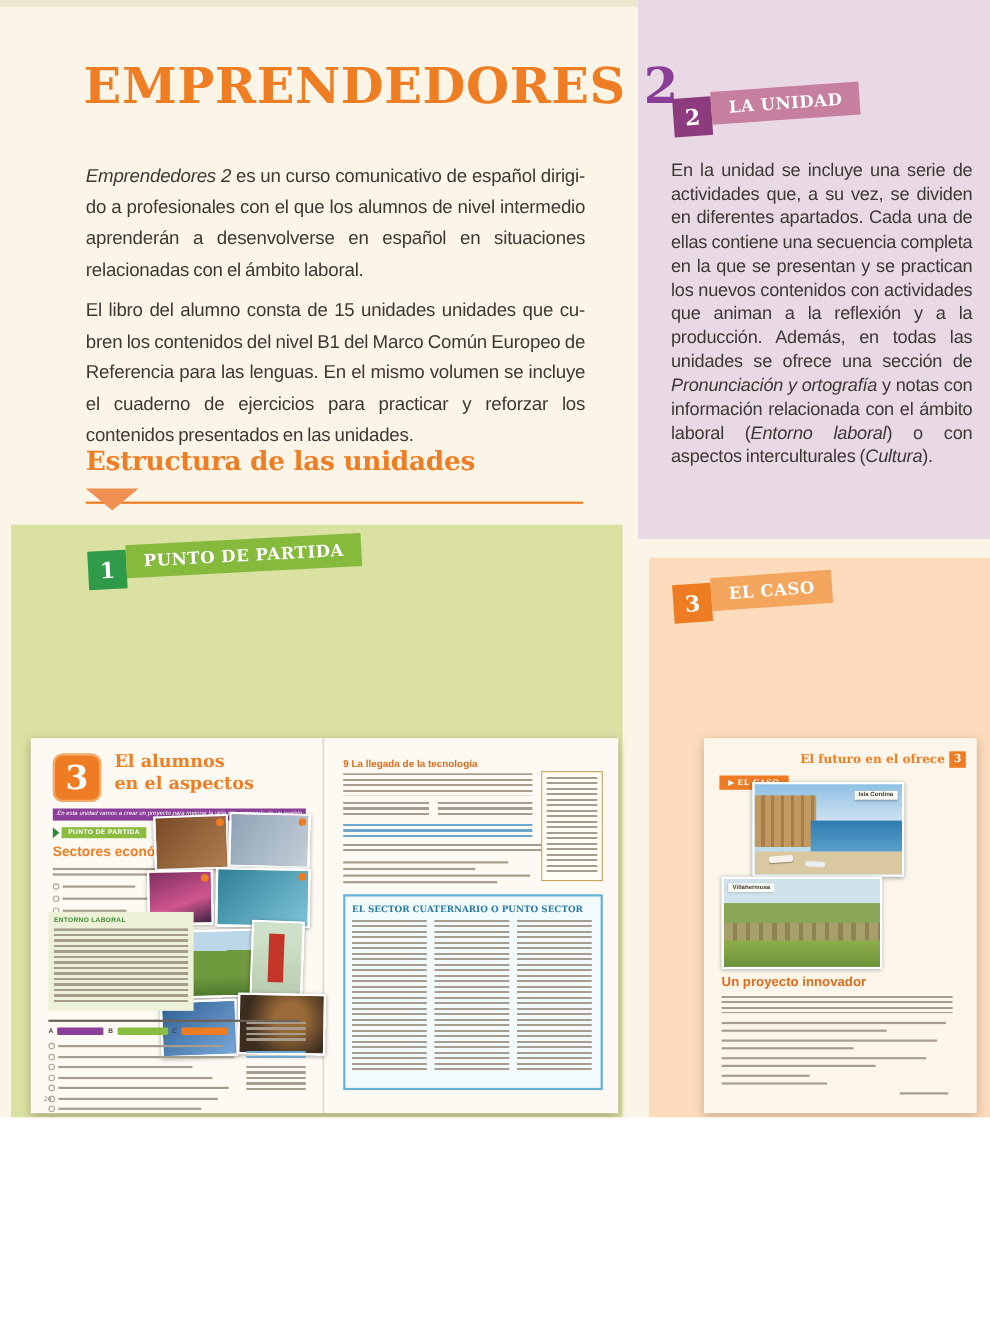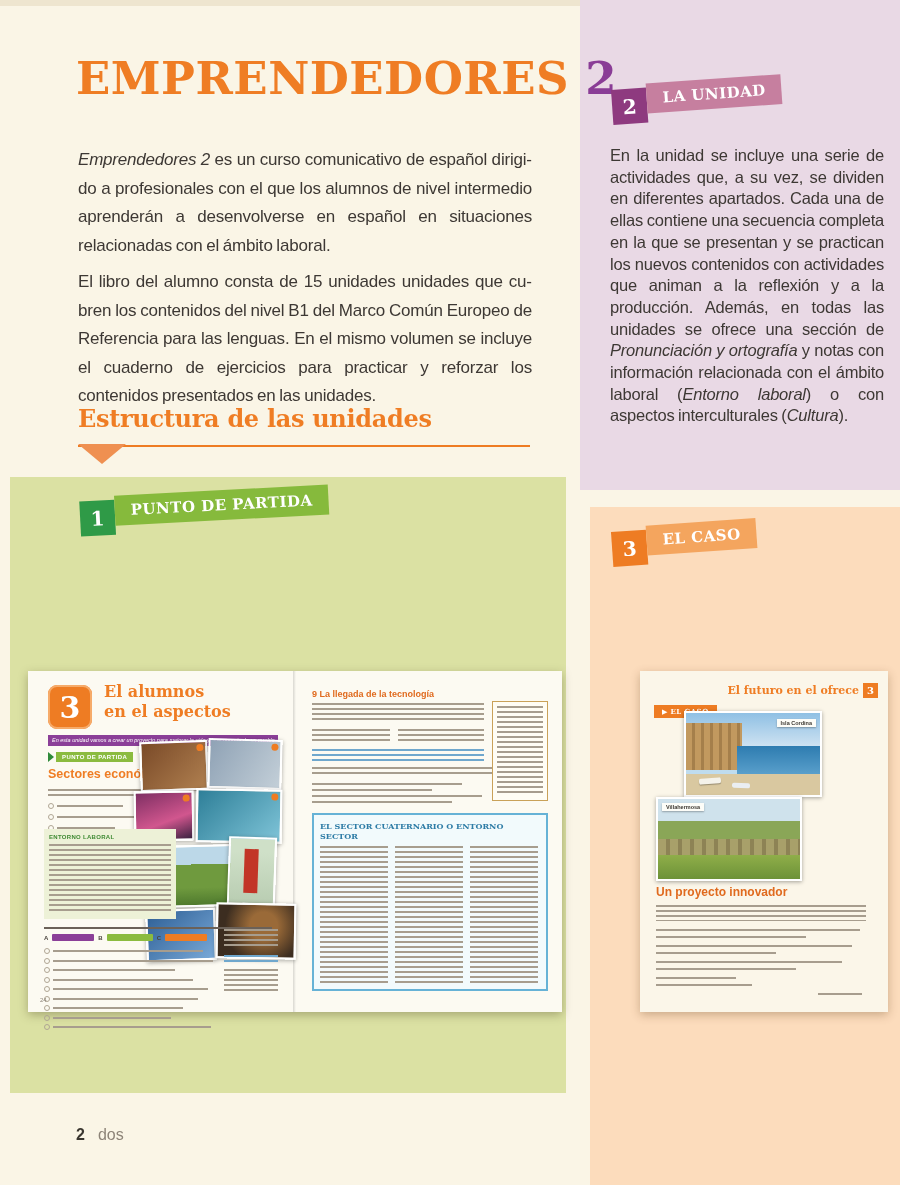--- a/index.html
+++ b/index.html
@@ -1,35 +1,35 @@
 <!DOCTYPE html>
 <html><head>
 <meta charset="utf-8">
 <style>
   html,body{margin:0;padding:0;background:#ffffff;}
-  #canvas{position:relative;width:900px;height:1200px;background:#faf5e6;overflow:hidden;
+  #canvas{position:relative;width:900px;height:1016px;background:#faf5e6;overflow:hidden;
           font-family:"Liberation Sans",sans-serif;text-decoration:underline;}
   .abs{position:absolute;}
 
   
   .top-strip{left:0;top:0;width:580px;height:6px;background:#eee5cf;}
   .pink-panel{left:580px;top:0;width:320px;height:490px;background:#e9d9e5;}
   .green-panel{left:10px;top:477px;width:556px;height:616px;background:#dbe1a3;}
   .peach-panel{left:590px;top:507px;width:310px;height:678px;background:#fcdcbc;}
   .bottom-white{left:0;top:1185px;width:900px;height:15px;background:#ffffff;}
 
   
   .serifbold{font-family:"DejaVu Serif","Liberation Serif",serif;font-weight:bold;}
   h1.title{left:76px;top:52px;margin:0;font-size:45px;letter-spacing:.5px;white-space:nowrap;}
   h1.title .t-main{color:#ef7d24;}
   h1.title .t-num{color:#8a3d96;}
   .jtext{text-align:justify;color:#3d3834;letter-spacing:-.2px;word-spacing:-.8px;}
   .intro{left:78px;top:146px;width:454px;font-size:17px;line-height:28.5px;}
   .intro p{margin:0 0 8px 0;}
-  .sec-head-wrap{left:78px;top:404px;width:452px;border-bottom:2px solid #ee7c23;padding-bottom:12px;}
+  .sec-head-wrap{left:78px;top:404px;width:452px;border-bottom:2px solid #ee7c23;padding-bottom:23px;}
   .sec-head{margin:0;font-size:24px;color:#ef7d24;letter-spacing:-.3px;}
   .tri-down{left:78px;top:444px;width:0;height:0;border-left:24px solid transparent;
             border-right:24px solid transparent;border-top:20px solid #ef9051;}
 
   
   .badge{display:flex;align-items:flex-start;font-family:"DejaVu Serif","Liberation Serif",serif;font-weight:bold;}
   .badge .num{width:35px;height:35px;display:flex;align-items:center;justify-content:center;
               color:#fff;font-size:20px;flex:none;}
   .badge .lbl{height:30px;display:flex;align-items:center;padding:0 16px;color:#fff;
               font-size:15px;letter-spacing:.5px;transform:translateY(-4px);white-space:nowrap;}
@@ -281,21 +281,21 @@
     <div class="abs ftb" style="left:284px;top:78px;width:172px;height:13px;"></div>
     <div class="abs sidebox">
       <div class="ft" style="width:100%;height:88px;"></div>
     </div>
     <div class="abs ft" style="left:284px;top:96px;width:180px;height:10px;"></div>
     <div class="abs ln" style="left:284px;top:112px;width:150px;"></div>
     <div class="abs ln" style="left:284px;top:118px;width:120px;"></div>
     <div class="abs ln" style="left:284px;top:124px;width:170px;"></div>
     <div class="abs ln" style="left:284px;top:130px;width:140px;"></div>
     <div class="abs bluebox">
-      <div class="bh">EL SECTOR CUATERNARIO O ENTORNO SECTOR</div>
+      <div class="bh">EL SECTOR CUATERNARIO O PUNTO SECTOR</div>
       <div class="cols">
         <div class="ft" style="width:68px;height:138px;"></div>
         <div class="ft" style="width:68px;height:138px;"></div>
         <div class="ft" style="width:68px;height:138px;"></div>
       </div>
     </div>
   </div>
 
   <div class="abs casepage">
     <div class="abs case-header">

